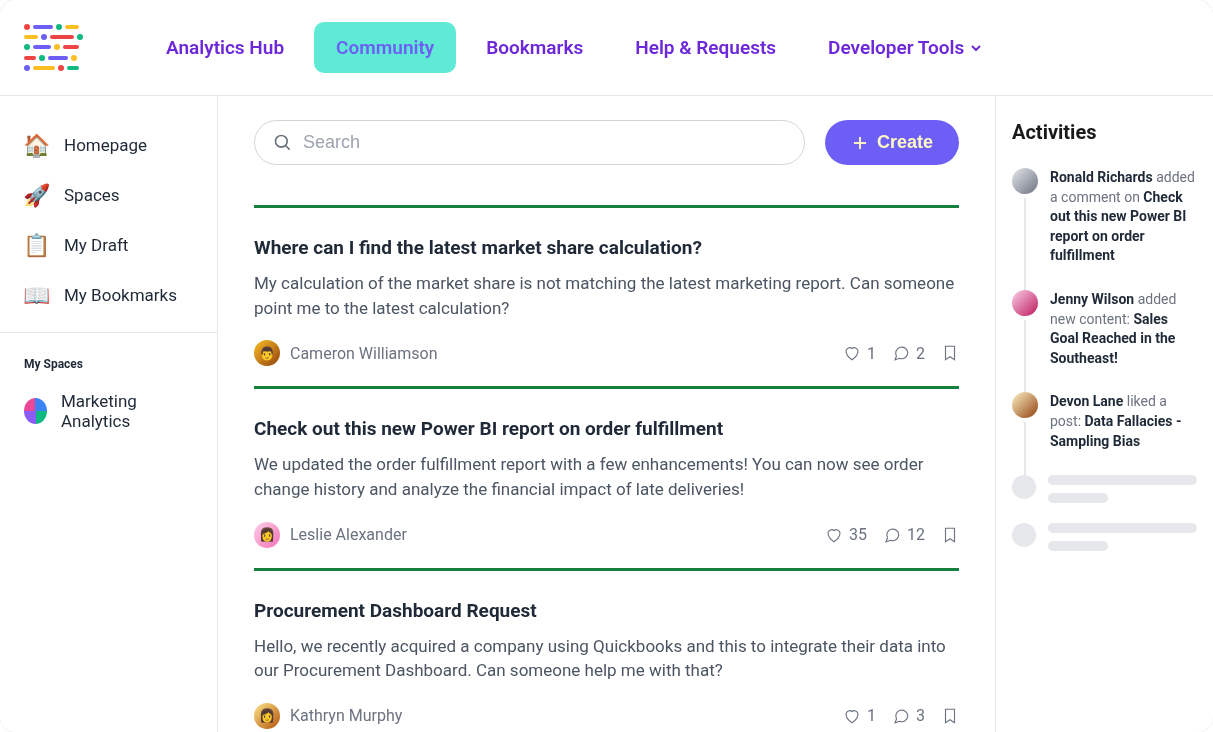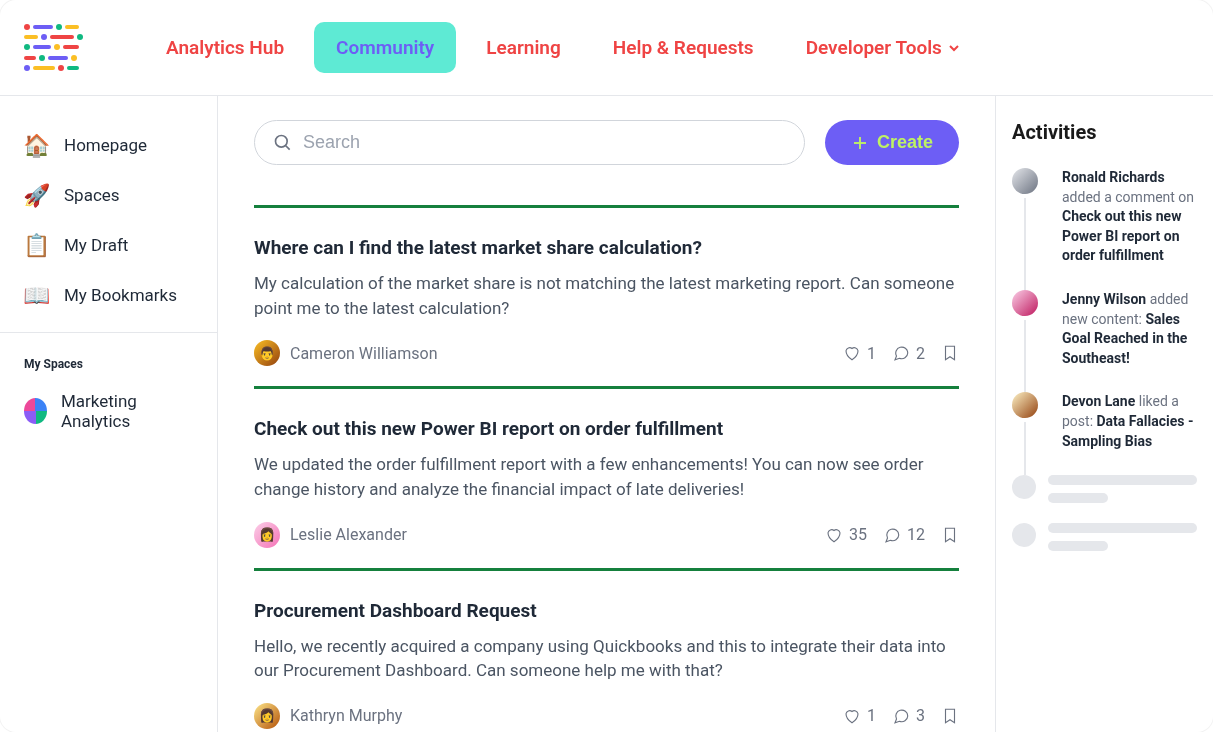--- a/index.html
+++ b/index.html
@@ -3,50 +3,50 @@
 <meta charset="utf-8">
 <style>
 * { box-sizing: border-box; margin: 0; padding: 0; }
 body { font-family: -apple-system, BlinkMacSystemFont, "Segoe UI", Roboto, sans-serif; background: #fff; color: #1a1a1a; width: 1213px; height: 732px; overflow: hidden; border-radius: 16px; box-shadow: 0 0 0 1px rgba(0,0,0,0.05); }
 .header { display: flex; align-items: center; height: 96px; border-bottom: 1px solid #e5e7eb; padding: 0 24px; }
 .logo { width: 80px; height: 52px; display: flex; flex-direction: column; justify-content: space-around; margin-right: 40px; }
 .logo-row { display: flex; gap: 3px; align-items: center; }
 .logo-dot { width: 6px; height: 6px; border-radius: 50%; }
 .logo-bar { height: 4px; border-radius: 2px; }
 .nav { display: flex; gap: 8px; }
-.nav-item { padding: 14px 22px; font-size: 19px; font-weight: 600; color: #ef4444; border-radius: 10px; cursor: pointer; display: flex; align-items: center; gap: 6px; }
+.nav-item { padding: 14px 22px; font-size: 19px; font-weight: 600; color: #6d28d9; border-radius: 10px; cursor: pointer; display: flex; align-items: center; gap: 6px; }
 .nav-item.active { background: #5eead4; color: #6d5ef5; }
 .chevron { width: 12px; height: 12px; }
 .layout { display: flex; height: calc(100% - 96px); }
 .sidebar { width: 218px; border-right: 1px solid #e5e7eb; padding-top: 24px; }
 .side-item { display: flex; align-items: center; gap: 14px; padding: 12px 24px; font-size: 17px; color: #1f2937; cursor: pointer; }
 .side-icon { width: 26px; height: 26px; display: flex; align-items: center; justify-content: center; font-size: 22px; }
 .side-divider { height: 1px; background: #e5e7eb; margin: 12px 0; }
 .side-heading { padding: 12px 24px 8px; font-size: 12px; font-weight: 700; color: #1f2937; }
 .space-icon { width: 26px; height: 26px; border-radius: 50%; position: relative; overflow: hidden; }
 .main { flex: 1; padding: 24px 36px; overflow-y: auto; }
 .top-row { display: flex; gap: 20px; margin-bottom: 40px; }
 .search { flex: 1; display: flex; align-items: center; border: 1px solid #d1d5db; border-radius: 999px; padding: 10px 18px; }
 .search svg { width: 20px; height: 20px; color: #6b7280; margin-right: 10px; }
 .search input { border: none; outline: none; font-size: 18px; flex: 1; color: #404040; }
 .search input::placeholder { color: #9ca3af; }
-.create-btn { background: #6d5ef5; color: #bef264; border: none; border-radius: 999px; padding: 12px 26px; font-size: 18px; font-weight: 600; display: flex; align-items: center; gap: 8px; cursor: pointer; }
+.create-btn { background: #6d5ef5; color: #fef9c3; border: none; border-radius: 999px; padding: 12px 26px; font-size: 18px; font-weight: 600; display: flex; align-items: center; gap: 8px; cursor: pointer; }
 .create-btn svg { width: 18px; height: 18px; }
 .post { border-top: 3px solid #15803d; padding: 28px 0 20px; }
 .post-title { font-size: 19px; font-weight: 700; color: #1f2937; margin-bottom: 12px; }
 .post-body { font-size: 17px; color: #4b5563; line-height: 1.45; margin-bottom: 20px; }
 .post-meta { display: flex; align-items: center; justify-content: space-between; }
 .post-author { display: flex; align-items: center; gap: 10px; color: #6b7280; font-size: 16px; }
 .avatar { width: 26px; height: 26px; border-radius: 50%; background: linear-gradient(135deg,#fbbf24,#f87171); display: flex; align-items: center; justify-content: center; font-size: 13px; }
 .post-stats { display: flex; align-items: center; gap: 16px; color: #6b7280; font-size: 16px; }
 .stat { display: flex; align-items: center; gap: 6px; }
 .stat svg { width: 18px; height: 18px; }
 .right { width: 218px; border-left: 1px solid #e5e7eb; padding: 24px 16px; }
 .right-title { font-size: 20px; font-weight: 700; margin-bottom: 24px; }
-.activity { display: flex; gap: 24px; margin-bottom: 24px; position: relative; }
+.activity { display: flex; gap: 12px; margin-bottom: 24px; position: relative; }
 .activity::after { content: ''; position: absolute; left: 12px; top: 30px; bottom: -24px; width: 2px; background: #e5e7eb; }
 .activity:last-of-type::after { display: none; }
 .activity-avatar { width: 26px; height: 26px; border-radius: 50%; background: linear-gradient(135deg,#a78bfa,#fbbf24); flex-shrink: 0; position: relative; z-index: 1; }
 .activity-text { font-size: 14px; color: #6b7280; line-height: 1.4; }
 .activity-text strong { color: #1f2937; font-weight: 700; }
 .skeleton { display: flex; gap: 12px; margin-bottom: 20px; }
 .skel-avatar { width: 24px; height: 24px; border-radius: 50%; background: #e5e7eb; flex-shrink: 0; }
 .skel-lines { flex: 1; display: flex; flex-direction: column; gap: 8px; }
 .skel-line { height: 10px; background: #e5e7eb; border-radius: 5px; }
 </style>
@@ -82,21 +82,21 @@
     <div class="logo-row">
         <span class="logo-dot" style="background:#6d5ef5"></span>
         <span class="logo-bar" style="width:22px;background:#fbbf24"></span>
         <span class="logo-dot" style="background:#ef4444"></span>
         <span class="logo-bar" style="width:12px;background:#10b981"></span>
       </div>
   </div>
   <nav class="nav">
     <div class="nav-item">Analytics Hub</div>
     <div class="nav-item active">Community</div>
-    <div class="nav-item">Learning</div>
+    <div class="nav-item">Bookmarks</div>
     <div class="nav-item">Help &amp; Requests</div>
     <div class="nav-item">
       <span>Developer Tools</span>
       <svg class="chevron" viewBox="0 0 12 12">
           <path d="M2 4l4 4 4-4" fill="none" stroke="currentColor" stroke-width="2"></path>
         </svg>
     </div>
   </nav>
 </div>
 

